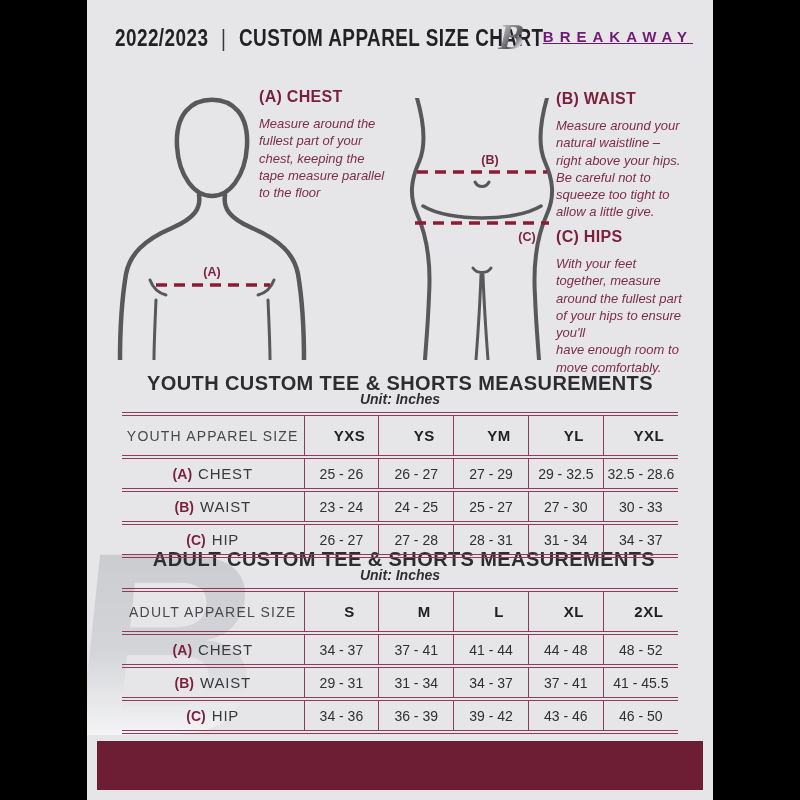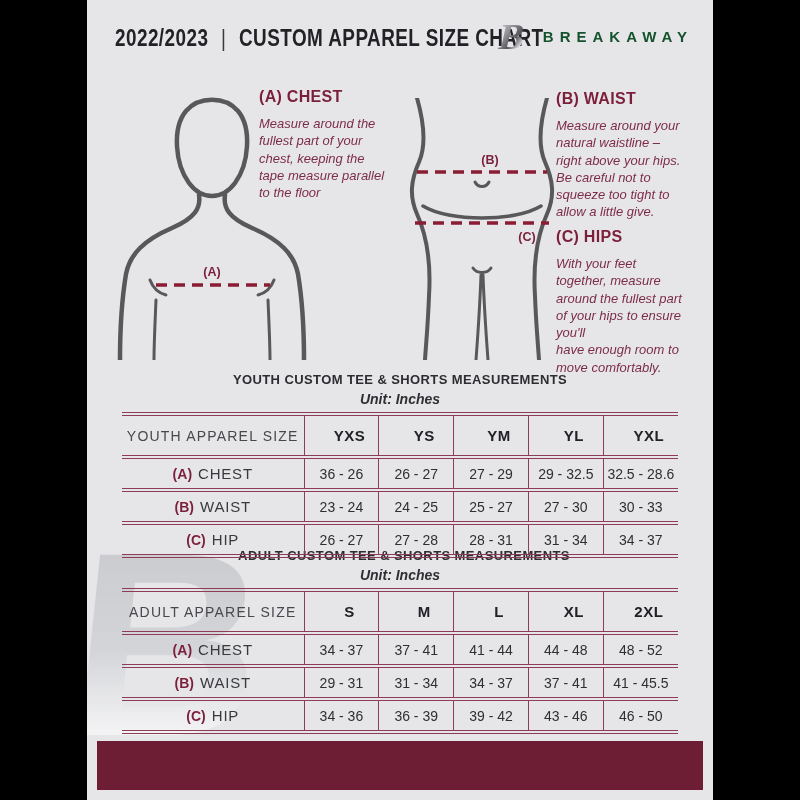--- a/index.html
+++ b/index.html
@@ -6,30 +6,30 @@
   body{width:800px;height:800px;background:#000;font-family:"Liberation Sans",sans-serif;overflow:hidden;}
   .stage{position:relative;width:800px;height:800px;background:#000;}
   .page{position:absolute;left:87px;top:0;width:626px;height:800px;background:#e6e6e8;overflow:hidden;}
 
   
   .hdr-title{position:absolute;left:28px;top:26px;display:flex;align-items:center;gap:14px;
     font-weight:700;font-size:21px;color:#222226;letter-spacing:.5px;white-space:nowrap;
     transform:scale(.9,1.12);transform-origin:left center;}
   .hdr-title .sep{font-weight:400;color:#3a3a3e;}
   .brand{position:absolute;right:20px;top:14px;display:flex;align-items:center;gap:8px;}
-  .brand-name{font-weight:700;font-size:15px;letter-spacing:6px;color:#14532d;}
+  .brand-name{font-weight:700;font-size:15px;letter-spacing:6px;color:#701a75;text-decoration:underline;}
 
   
   .instr{position:absolute;width:160px;}
   .instr-h{font-weight:800;font-size:16px;color:#7b1f3a;letter-spacing:.3px;margin-bottom:9px;}
   .instr-b{font-style:italic;font-size:13px;line-height:1.33;color:#7d2c48;white-space:pre-line;font-weight:500;}
   .fig{position:absolute;}
 
   
-  .sec-title{position:absolute;left:0;right:0;text-align:center;font-weight:700;font-size:13px;
+  .sec-title{position:absolute;left:0;right:0;text-align:center;font-weight:700;font-size:20px;
     color:#2d2d31;letter-spacing:.4px;}
   .sec-unit{position:absolute;left:0;right:0;text-align:center;font-style:italic;font-weight:600;
     font-size:14px;color:#2e2e33;}
 
   
   table.size-table{position:absolute;left:35px;width:556px;border-collapse:collapse;table-layout:fixed;z-index:1;}
   table.size-table{border-top:4px double #8e3b55;border-bottom:4px double #8e3b55;}
   table.size-table tr + tr{border-top:4px double #8e3b55;}
   table.size-table td + td{border-left:1.5px solid #8e3b55;}
   table.size-table td{padding:0;text-align:center;vertical-align:middle;}
@@ -158,21 +158,21 @@
         <td class="size">YXS</td>
         <td class="size">YS</td>
         <td class="size">YM</td>
         <td class="size">YL</td>
         <td class="size">YXL</td>
       </tr>
       <tr class="body-row">
         <td class="first">
           <span class="pfx">(A)</span><span class="lbl">CHEST</span>
         </td>
-        <td>36 - 26</td>
+        <td>25 - 26</td>
         <td>26 - 27</td>
         <td>27 - 29</td>
         <td>29 - 32.5</td>
         <td>32.5 - 28.6</td>
       </tr>
       <tr class="body-row">
         <td class="first">
           <span class="pfx">(B)</span><span class="lbl">WAIST</span>
         </td>
         <td>23 - 24</td>

